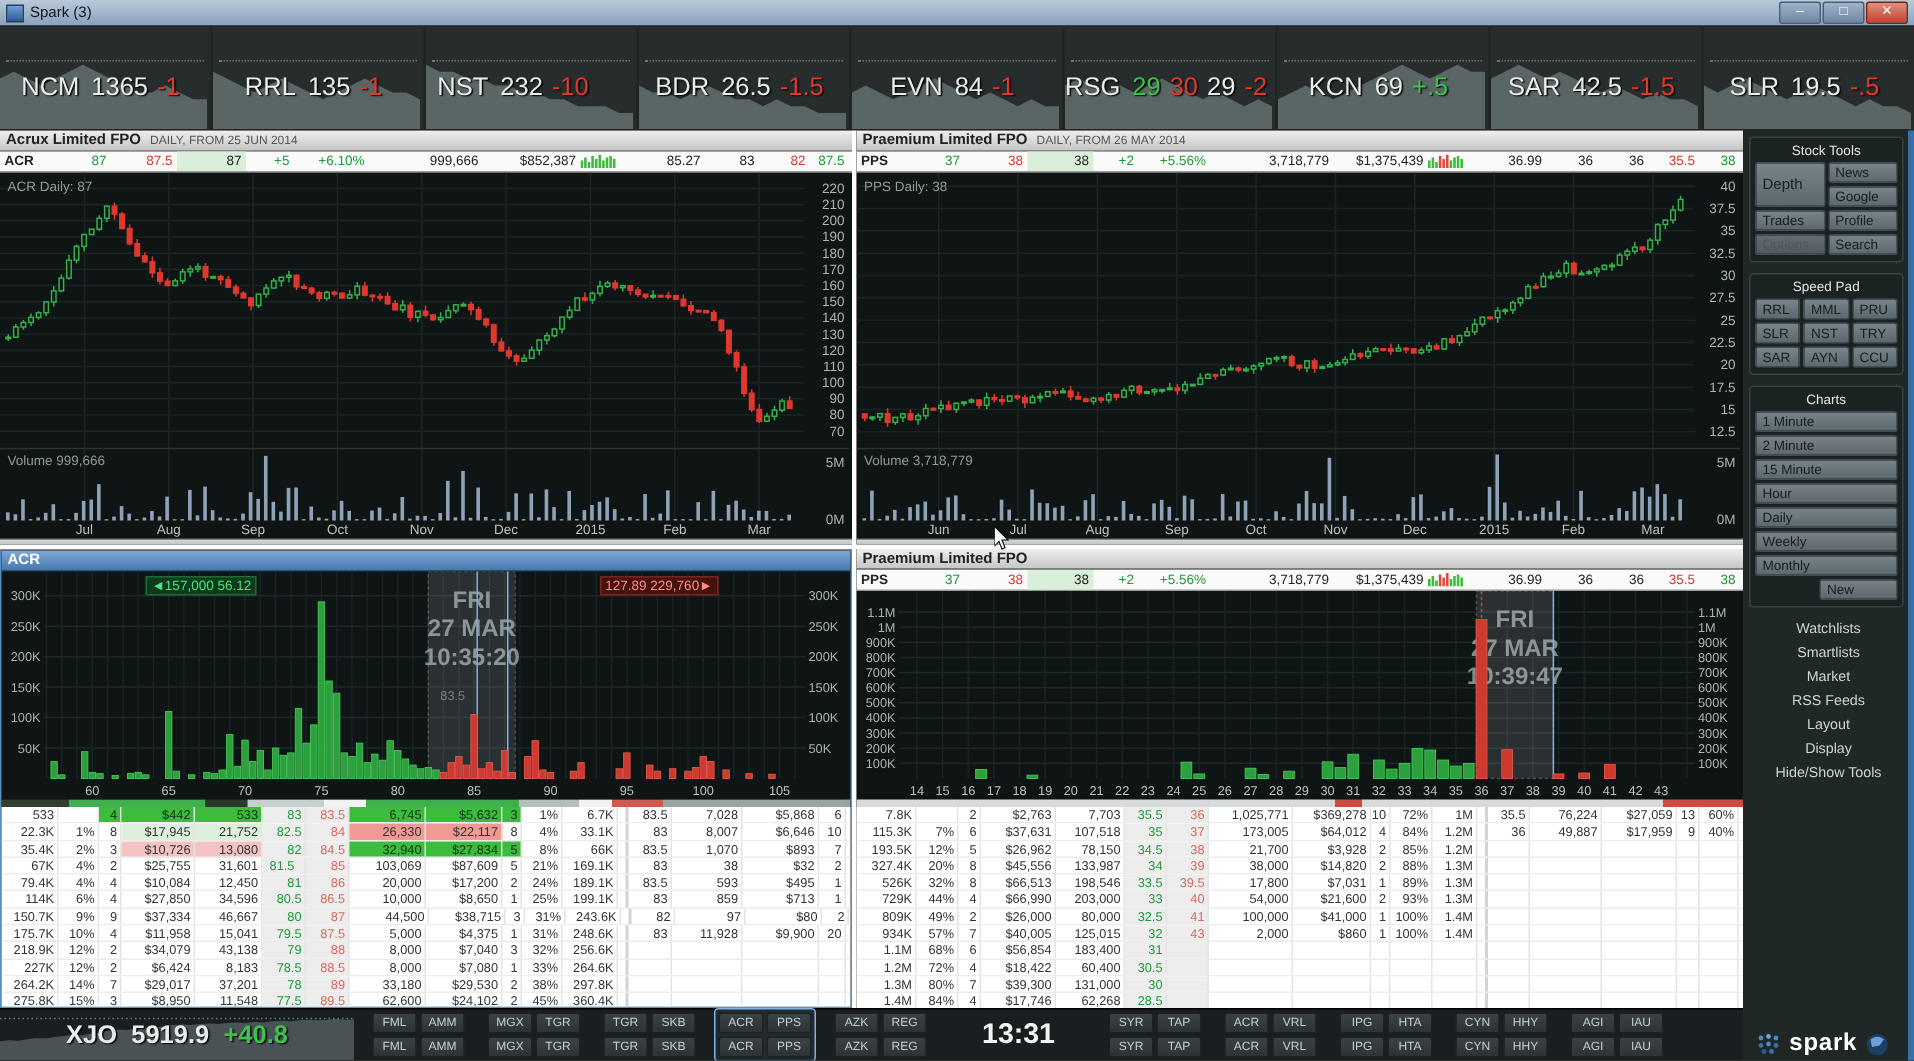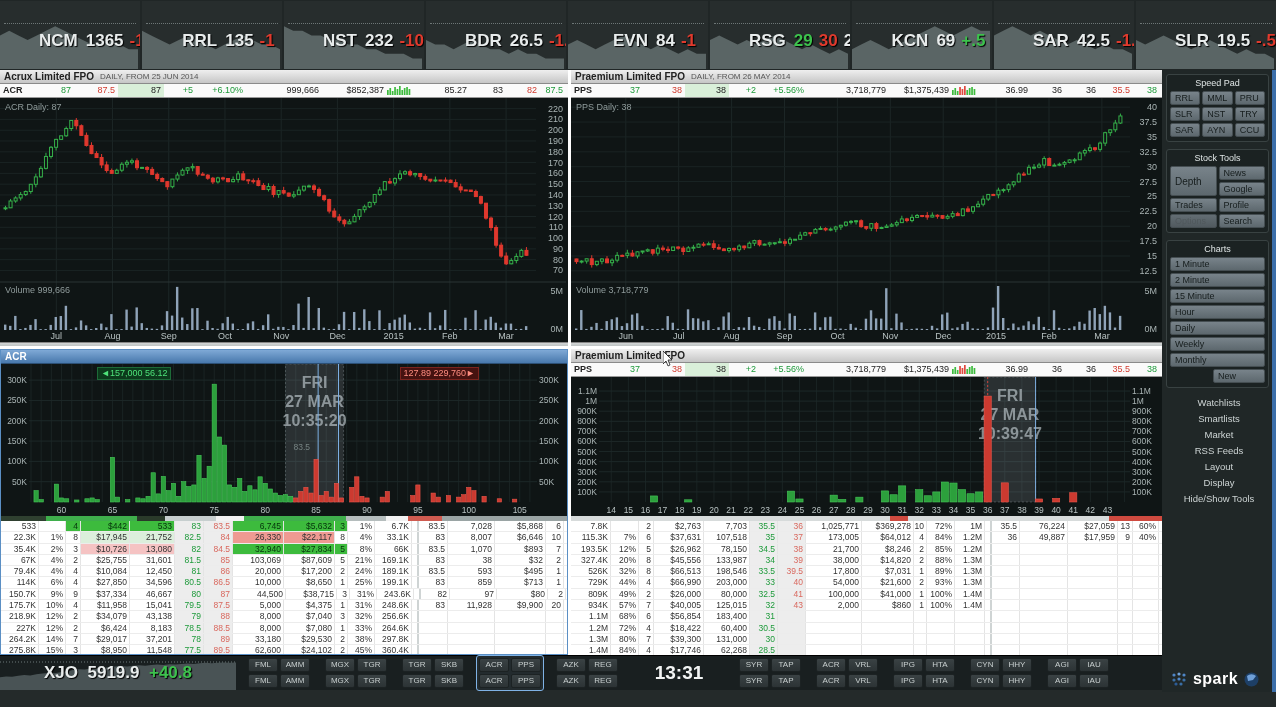--- a/index.html
+++ b/index.html
@@ -11,21 +11,21 @@
   #titlebar .appicon{width:10px;height:10px;background:linear-gradient(#6fa0d8,#2c5c96);border:1px solid #27405e;margin-right:4px;}
   #wctrls{margin-left:auto;display:flex;gap:1px;}
   .wbtn{width:26px;height:13px;font-size:9px;line-height:11px;text-align:center;color:#fff;background:linear-gradient(#9fb3c8,#6e87a2);border:1px solid #4c5f74;border-radius:2px;}
   .wbtn.close{background:linear-gradient(#e08f80,#c1442e);border-color:#7e2314;}
 
   
   #ticker{height:68px;background:#20262 6;background:#202626;display:flex;gap:2px;padding:1px 0;}
   .tcellw{position:relative;flex:1 1 0;background:#272d2d;overflow:hidden;}
   .tcellw svg{position:absolute;left:0;bottom:0;}
   .tline{position:absolute;left:4px;right:4px;top:22px;border-top:1px dotted #8b9595;opacity:.7;}
-  .ttext{position:absolute;left:0;right:0;top:30px;text-align:center;font-size:17px;font-weight:bold;color:#e8ecec;white-space:nowrap;text-shadow:1px 1px 1px #000;padding-left:39px;}
+  .ttext{position:absolute;left:0;right:0;top:30px;text-align:center;font-size:17px;font-weight:normal;color:#e8ecec;white-space:nowrap;text-shadow:1px 1px 1px #000;}
   .ttext .tw{color:#e8ecec;} .ttext .tg{color:#3dc24d;} .ttext .tr{color:#e03a2d;}
   .ttext .sym{margin-right:8px;}
 
   
   #content{display:flex;height:622px;}
   #main{width:1162px;}
   #grid{display:grid;grid-template-columns:568px 591px;grid-template-rows:276px 306px;gap:3px;background:#ffffff;}
   .panel{background:#0f1515;position:relative;overflow:hidden;}
   .ptitle{height:13px;background:linear-gradient(#efefef,#c6c6c6);color:#222;font-size:9px;line-height:13px;padding:0 4px;display:flex;align-items:center;gap:6px;border-bottom:1px solid #8a8a8a;}
   .ptitle b{font-size:10px;}
@@ -82,20 +82,29 @@
   .pbtn{height:12px;line-height:12px;font-size:8px;text-align:center;color:#c8cfcf;background:linear-gradient(#3a4244,#2c3335);border:1px solid #1c2223;border-radius:2px;}
   #clock{width:96px;text-align:center;color:#f2f4f4;font-size:19px;font-weight:bold;margin-left:10px;}
 
   #cursor{position:absolute;left:663px;top:351px;z-index:50;pointer-events:none;}
 </style>
 </head>
 <body>
 
 <div id="app">
 
+  <div id="titlebar">
+    <span class="appicon"></span>
+    <span>Spark (3)</span>
+    <span id="wctrls">
+      <span class="wbtn">–</span>
+      <span class="wbtn">□</span>
+      <span class="wbtn close">✕</span>
+    </span>
+  </div>
 
   <div id="ticker">
       <div class="tcellw">
         <svg width="138" height="62">
           <path d="M0,62 L0.0,28.4 L9.2,23.8 L18.4,28.4 L27.6,33.0 L36.8,28.4 L46.0,23.8 L55.2,19.2 L64.4,23.8 L73.6,28.4 L82.8,33.0 L92.0,37.6 L101.2,37.6 L110.4,33.0 L119.6,37.6 L128.8,42.2 L138.0,42.2 L138,62 Z" fill="#5a6565"></path>
         </svg>
         <div class="tline"></div>
         <div class="ttext"><span class="sym tw">NCM</span><span class="tw" style="margin-right: 6px;">1365</span><span class="tr" style="margin-right: 6px;">-1</span></div>
       </div>
       <div class="tcellw">
@@ -1258,21 +1267,21 @@
                 <div class="tcell" style="width: 47px;">1,070</div>
                 <div class="tcell" style="width: 51px;">$893</div>
                 <div class="tcell" style="width: 18px;">7</div>
               </div>
               <div class="trow">
                 <div class="tcell" style="width: 38px;">67K</div>
                 <div class="tcell" style="width: 27px;">4%</div>
                 <div class="tcell" style="width: 15px;">2</div>
                 <div class="tcell" style="width: 49px;">$25,755</div>
                 <div class="tcell" style="width: 45px;">31,601</div>
-                <div class="tcell bidp" style="width: 29px;">81.5</div>
+                <div class="tcell bidp" style="width: 29px; text-align: center;">81.5</div>
                 <div class="tcell askp" style="width: 29px;">85</div>
                 <div class="tcell" style="width: 51px;">103,069</div>
                 <div class="tcell" style="width: 51px;">$87,609</div>
                 <div class="tcell" style="width: 13px;">5</div>
                 <div class="tcell" style="width: 27px;">21%</div>
                 <div class="tcell" style="width: 37px;">169.1K</div>
                 <div class="tcell tgap" style="width: 31px;">83</div>
                 <div class="tcell" style="width: 47px;">38</div>
                 <div class="tcell" style="width: 51px;">$32</div>
                 <div class="tcell" style="width: 18px;">2</div>
@@ -1654,21 +1663,21 @@
               </div>
               <div class="trow">
                 <div class="tcell" style="width: 40px;">193.5K</div>
                 <div class="tcell" style="width: 28px;">12%</div>
                 <div class="tcell" style="width: 15px;">5</div>
                 <div class="tcell" style="width: 50px;">$26,962</div>
                 <div class="tcell" style="width: 46px;">78,150</div>
                 <div class="tcell bidp" style="width: 28px;">34.5</div>
                 <div class="tcell askp" style="width: 28px;">38</div>
                 <div class="tcell" style="width: 56px;">21,700</div>
-                <div class="tcell" style="width: 52px;">$8,246</div>
+                <div class="tcell" style="width: 52px;">$3,928</div>
                 <div class="tcell" style="width: 13px;">2</div>
                 <div class="tcell" style="width: 28px;">85%</div>
                 <div class="tcell" style="width: 30px;">1.2M</div>
                 <div class="tcell tgap" style="width: 30px;"></div>
                 <div class="tcell" style="width: 48px;"></div>
                 <div class="tcell" style="width: 50px;"></div>
                 <div class="tcell" style="width: 15px;"></div>
                 <div class="tcell" style="width: 26px;"></div>
               </div>
               <div class="trow">
@@ -1922,43 +1931,43 @@
               <div class="pbtn">IAU</div>
               <div class="pbtn">AGI</div>
               <div class="pbtn">IAU</div>
             </div>
           </span>
       </div>
     </div>
 
     <div id="sidebar">
       <div class="sbox">
+        <div class="sboxtitle">Stock Tools</div>
+        <div class="stgrid" id="stocktools">
+            <div class="sbtn tall">Depth</div>
+            <div class="sbtn">News</div>
+            <div class="sbtn">Google</div>
+            <div class="sbtn">Trades</div>
+            <div class="sbtn">Profile</div>
+            <div class="sbtn dim">Options</div>
+            <div class="sbtn">Search</div>
+          </div>
+      </div>
+      <div class="sbox">
         <div class="sboxtitle">Speed Pad</div>
         <div class="spgrid" id="speedpad">
             <div class="sbtn">RRL</div>
             <div class="sbtn">MML</div>
             <div class="sbtn">PRU</div>
             <div class="sbtn">SLR</div>
             <div class="sbtn">NST</div>
             <div class="sbtn">TRY</div>
             <div class="sbtn">SAR</div>
             <div class="sbtn">AYN</div>
             <div class="sbtn">CCU</div>
-          </div>
-      </div>
-      <div class="sbox">
-        <div class="sboxtitle">Stock Tools</div>
-        <div class="stgrid" id="stocktools">
-            <div class="sbtn tall">Depth</div>
-            <div class="sbtn">News</div>
-            <div class="sbtn">Google</div>
-            <div class="sbtn">Trades</div>
-            <div class="sbtn">Profile</div>
-            <div class="sbtn dim">Options</div>
-            <div class="sbtn">Search</div>
           </div>
       </div>
       <div class="sbox">
         <div class="sboxtitle">Charts</div>
         <div class="chgrid" id="chartbtns">
             <div class="sbtn">1 Minute</div>
             <div class="sbtn">2 Minute</div>
             <div class="sbtn">15 Minute</div>
             <div class="sbtn">Hour</div>
             <div class="sbtn">Daily</div>

